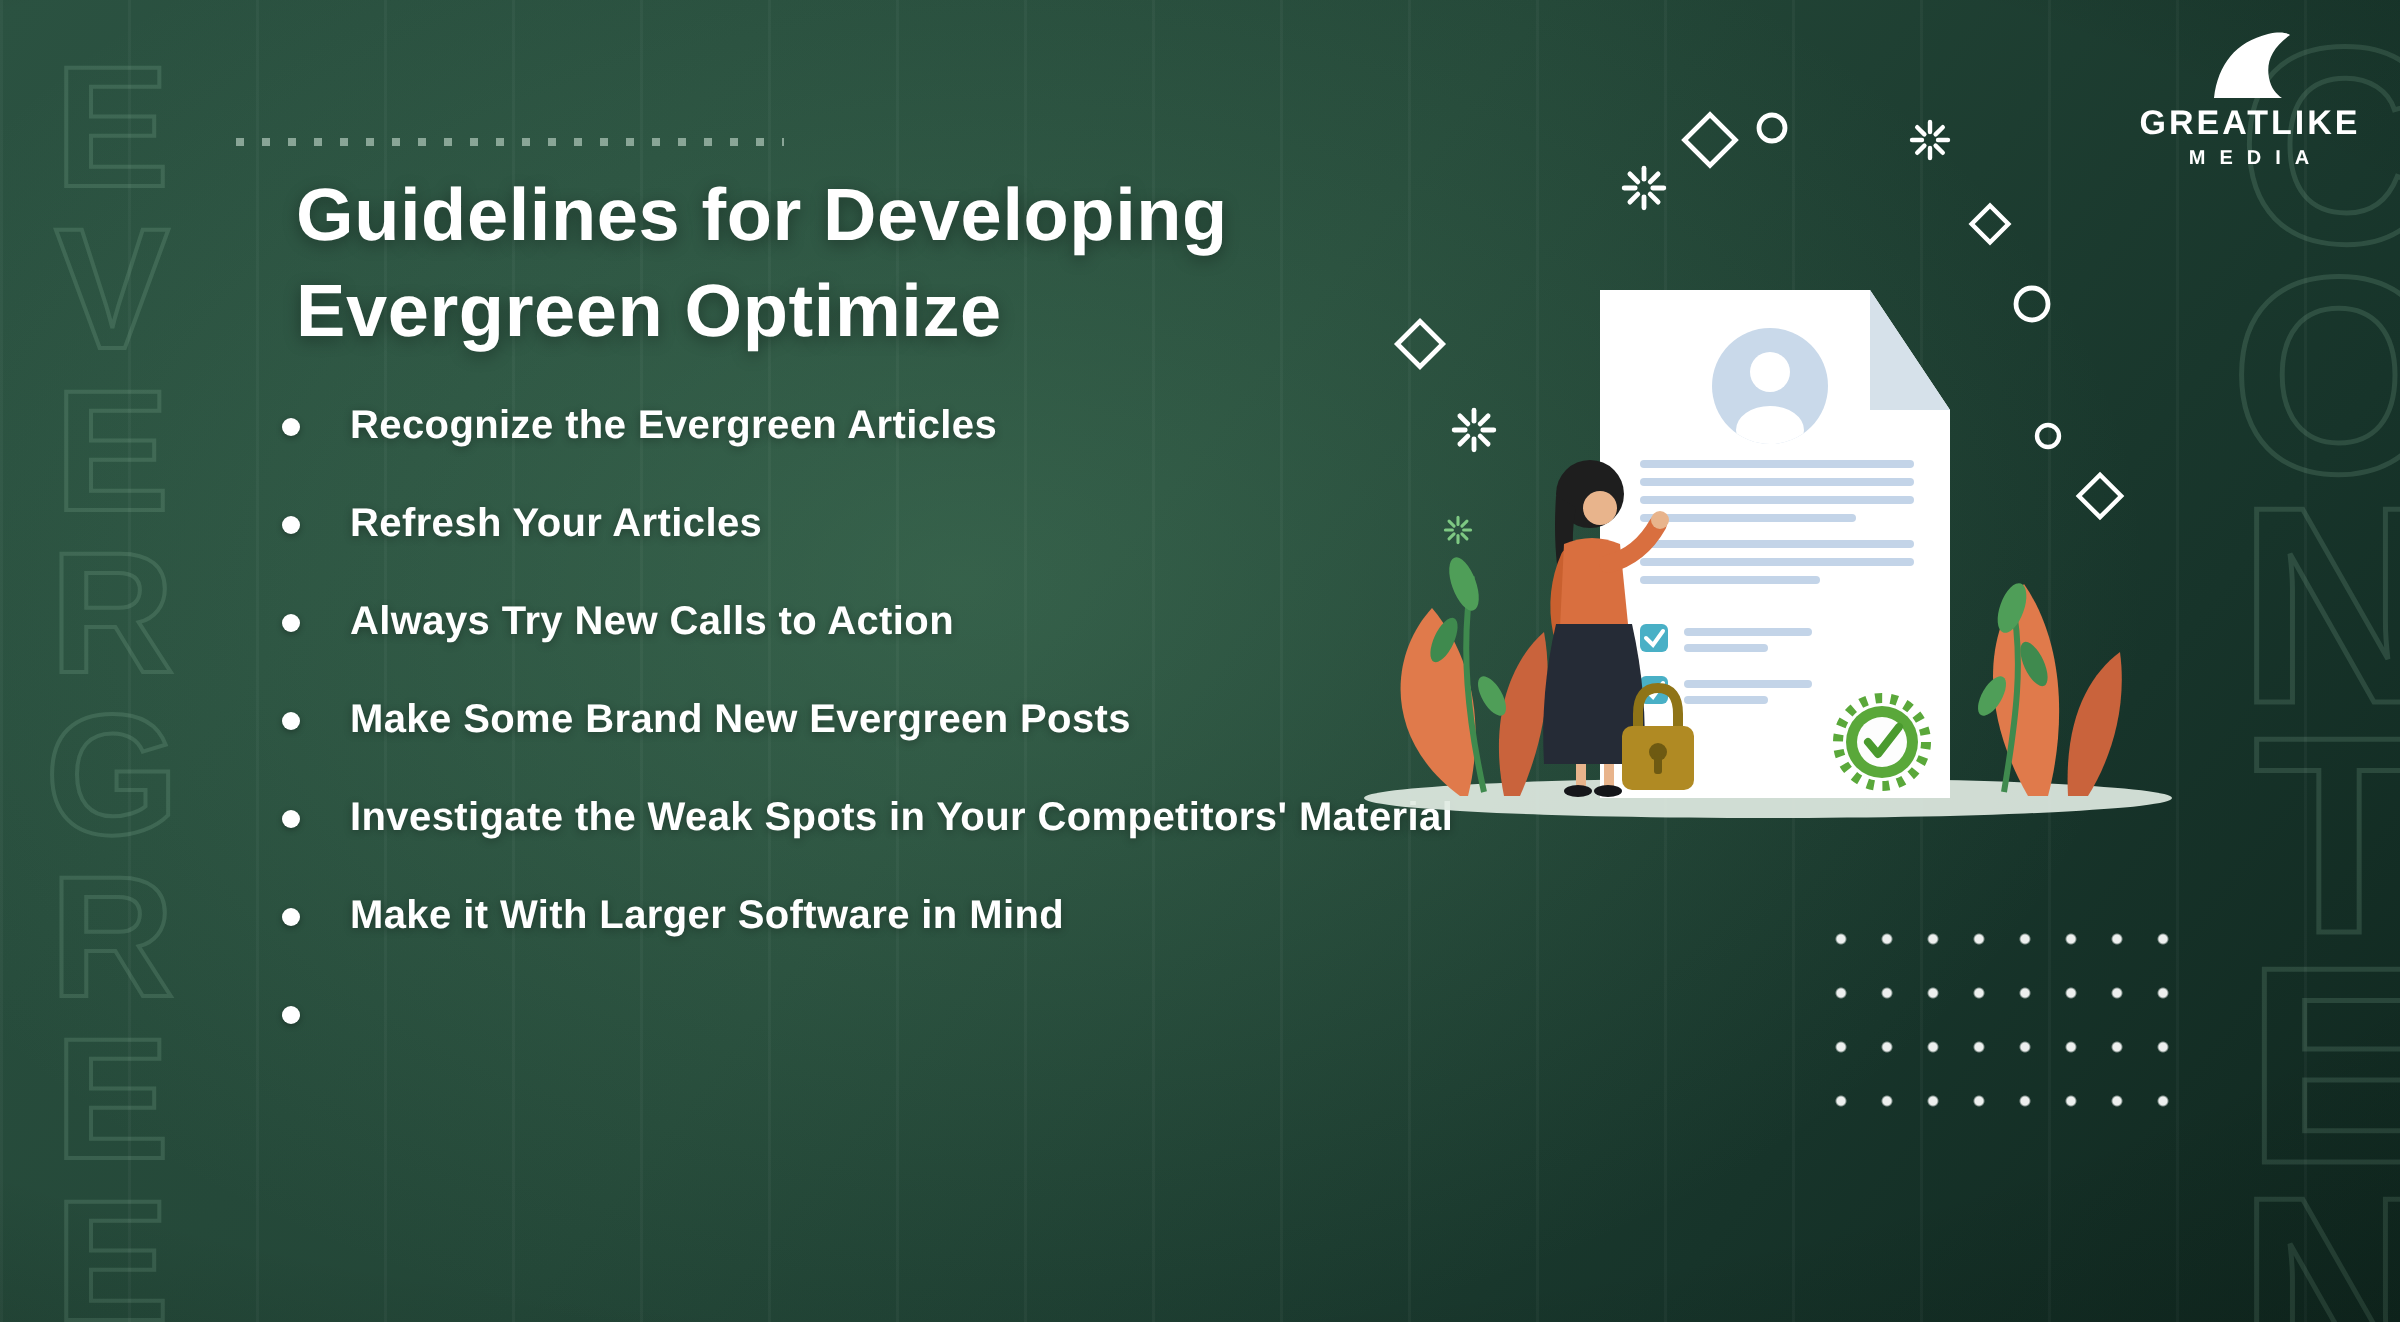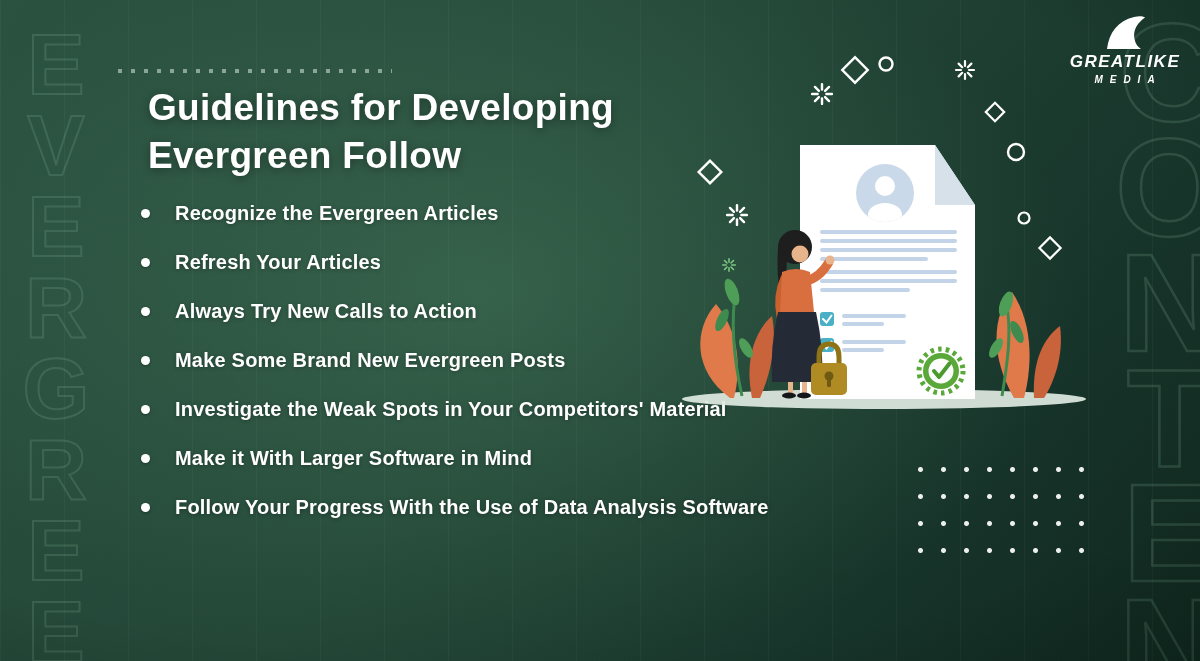--- a/index.html
+++ b/index.html
@@ -32,21 +32,21 @@
   .title{position:absolute;left:148px;top:84px;color:#fff;font-weight:700;
     font-size:37px;line-height:1.3;letter-spacing:0.3px;text-shadow:0 2px 8px rgba(0,0,0,0.35);}
 
   .list{position:absolute;left:141px;top:202px;width:780px;list-style:none;margin:0;padding:0;}
   .list li{display:flex;align-items:center;margin-bottom:27px;height:22px;text-align:right;}
   .bullet-dot{width:9px;height:9px;border-radius:50%;background:#fff;flex:0 0 auto;margin-right:25px;
     box-shadow:0 1px 3px rgba(0,0,0,0.3);}
   .list .label{color:#fff;font-weight:700;font-size:20px;letter-spacing:0.2px;
     text-shadow:0 1px 4px rgba(0,0,0,0.3);white-space:nowrap;}
 
-  .logo{position:absolute;left:1052px;top:16px;width:146px;text-align:center;color:#fff;font-style:italic;}
+  .logo{position:absolute;left:1052px;top:16px;width:146px;text-align:center;color:#fff;}
   .logo .fin{display:block;margin:0 auto 2px auto;}
   .logo .brand{font-size:17px;font-weight:800;letter-spacing:1.5px;}
   .logo .sub{font-size:10px;font-weight:700;letter-spacing:7px;margin-top:2px;margin-left:6px;}
 
   .dot-grid{
     position:absolute;left:905px;top:452px;width:184px;height:118px;pointer-events:none;
     background-image:radial-gradient(circle, rgba(255,255,255,0.92) 2px, rgba(255,255,255,0) 3px);
     background-size:23px 27px;background-position:4px 4px;
   }
 
@@ -60,21 +60,21 @@
 
   <div class="bg-word left">EVERGREEN</div>
   <div class="bg-word right">CONTENT</div>
 
   <div class="vignette"></div>
 
   <div class="dotted-line"></div>
 
   <div class="title">
     <div>Guidelines for Developing</div>
-    <div>Evergreen Follow</div>
+    <div>Evergreen Optimize</div>
   </div>
 
   <ul class="list">
     <li>
         <span class="bullet-dot"></span>
         <span class="label">Recognize the Evergreen Articles</span>
       </li>
     <li>
         <span class="bullet-dot"></span>
         <span class="label">Refresh Your Articles</span>
@@ -90,21 +90,20 @@
     <li>
         <span class="bullet-dot"></span>
         <span class="label">Investigate the Weak Spots in Your Competitors' Material</span>
       </li>
     <li>
         <span class="bullet-dot"></span>
         <span class="label">Make it With Larger Software in Mind</span>
       </li>
     <li>
         <span class="bullet-dot"></span>
-        <span class="label">Follow Your Progress With the Use of Data Analysis Software</span>
       </li>
   </ul>
 
   <div class="logo">
     <svg class="fin" width="46" height="34" viewBox="0 0 46 34">
       <path d="M5,33 C7,16 16,5 32,1 C38,-0.5 42,0.5 43,1.5 C34,8 31,15 32.5,23 C33.5,28 36,31 39,33 Z" fill="#ffffff"></path>
     </svg>
     <div class="brand">GREATLIKE</div>
     <div class="sub">MEDIA</div>
   </div>

